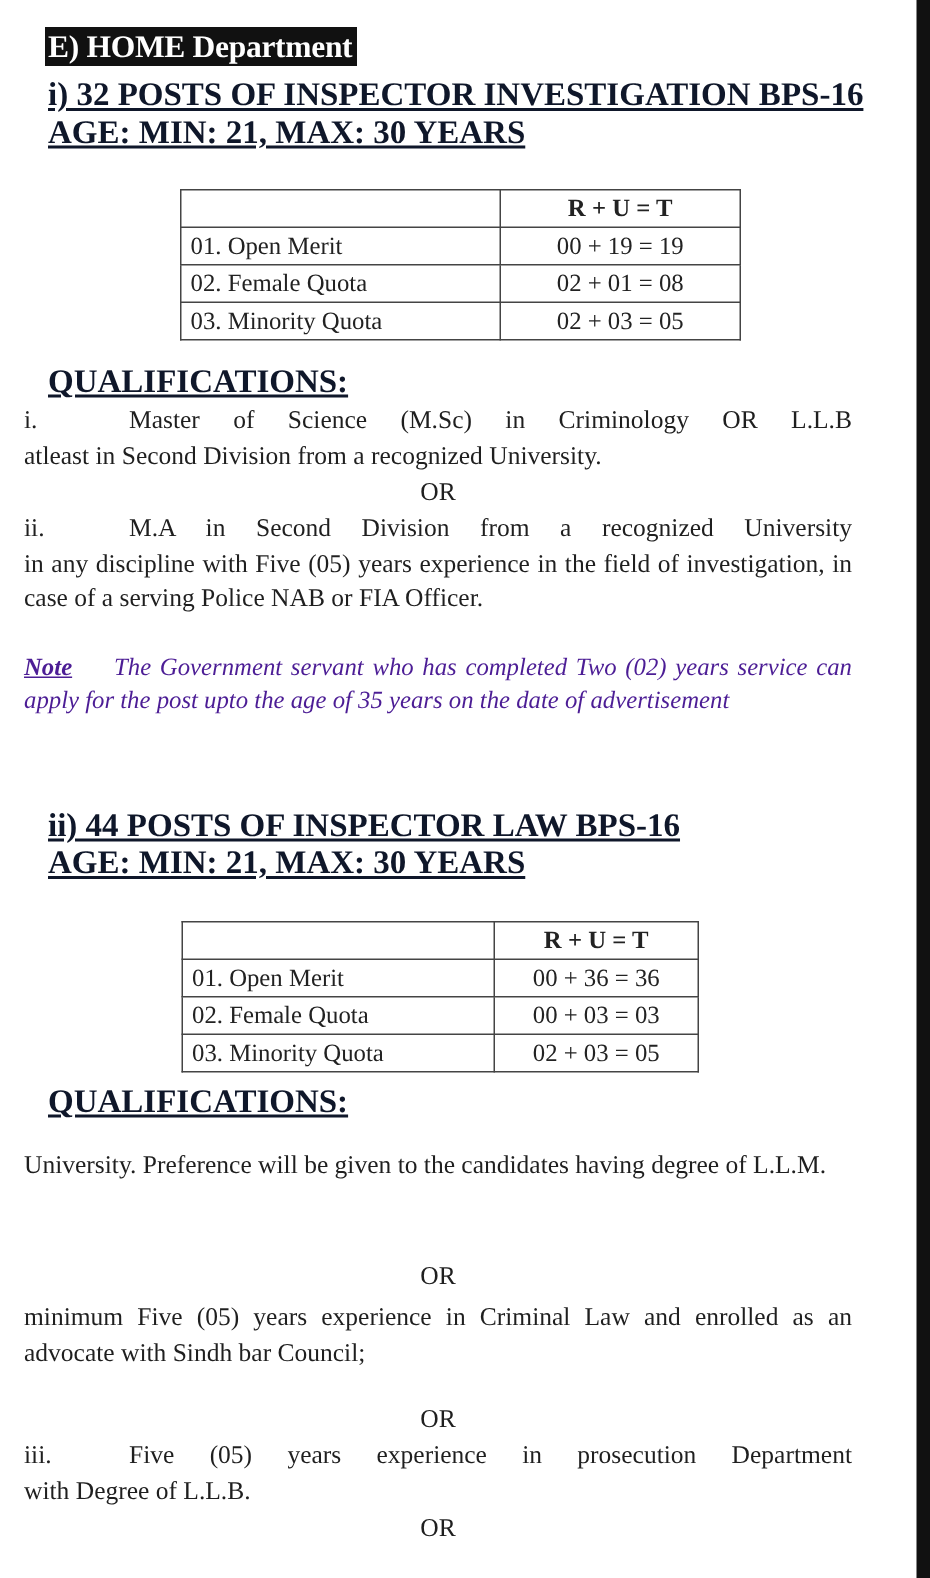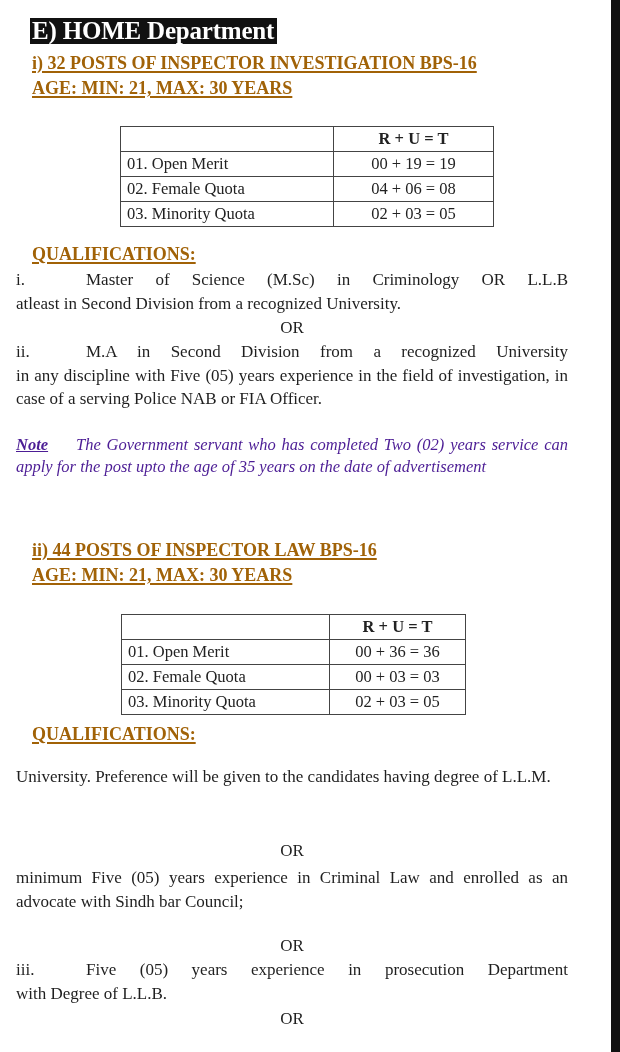--- a/index.html
+++ b/index.html
@@ -7,26 +7,26 @@
     width: 620px; height: 1052px; overflow: hidden;
     background: #ffffff; position: relative;
     font-family: "Liberation Serif", serif; color: #1a1a1a;
   }
   .right-edge {
     position: absolute; top: 0; right: 0; width: 9px; height: 1052px; background: #111;
   }
   .abs { position: absolute; white-space: nowrap; }
   .dept-title {
     left: 30px; top: 18px; background: #111; color: #fff;
-    font-weight: bold; font-size: 25px; line-height: 26px; padding: 0 3px 0 2px;
+    font-weight: bold; font-size: 21px; line-height: 26px; padding: 0 3px 0 2px;
     letter-spacing: -0.2px;
   }
   .heading {
-    font-weight: bold; font-size: 18px; line-height: 20px; text-decoration: underline;
-    text-decoration-thickness: 2px; text-underline-offset: 2px; color:#a16207;
+    font-weight: bold; font-size: 22px; line-height: 20px; text-decoration: underline;
+    text-decoration-thickness: 2px; text-underline-offset: 2px; color:#0f172a;
   }
   table.quota {
     position: absolute; border-collapse: collapse; font-size: 16.5px; color:#222;
   }
   table.quota td { border: 1.4px solid #444; padding: 0 6px; height: 24px; line-height: 22px; }
   table.quota td.val { text-align: center; }
   table.quota td.hdr { font-weight: bold; text-align: center; }
   .para { font-size: 17px; line-height: 23.5px; color:#1f1f1f; }
   .para .num { display:inline-block; width: 70px; }
   .justify { text-align: justify; text-align-last: justify; }
@@ -50,21 +50,21 @@
       <tr>
     <td style="width:200px;"></td>
     <td class="hdr">R + U = T</td>
   </tr>
   <tr>
     <td>01. Open Merit</td>
     <td class="val">00 + 19 = 19</td>
   </tr>
   <tr>
     <td>02. Female Quota</td>
-    <td class="val">04 + 06 = 08</td>
+    <td class="val">02 + 01 = 08</td>
   </tr>
   <tr>
     <td>03. Minority Quota</td>
     <td class="val">02 + 03 = 05</td>
   </tr>
 </tbody>
   </table>
 
 <div class="abs heading" style="left:32px; top:244px;">QUALIFICATIONS:</div>
 

